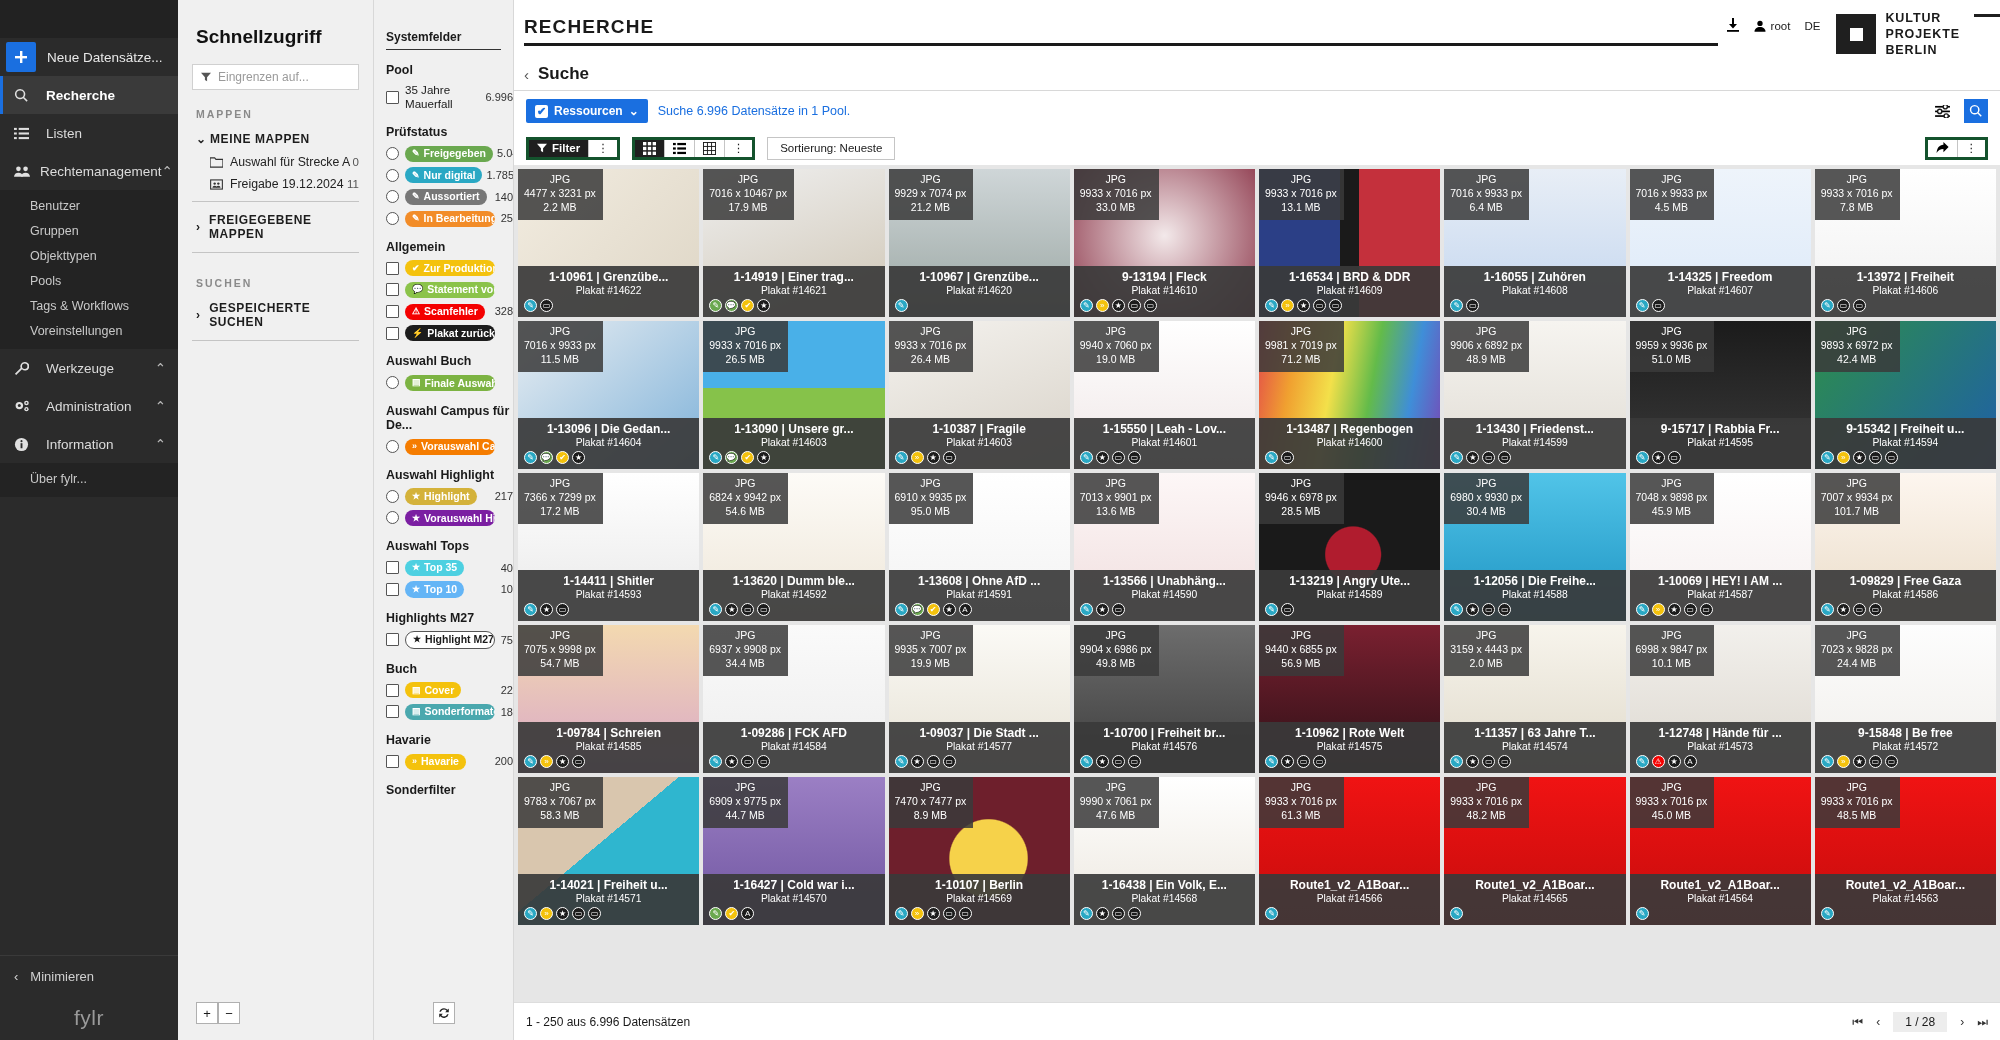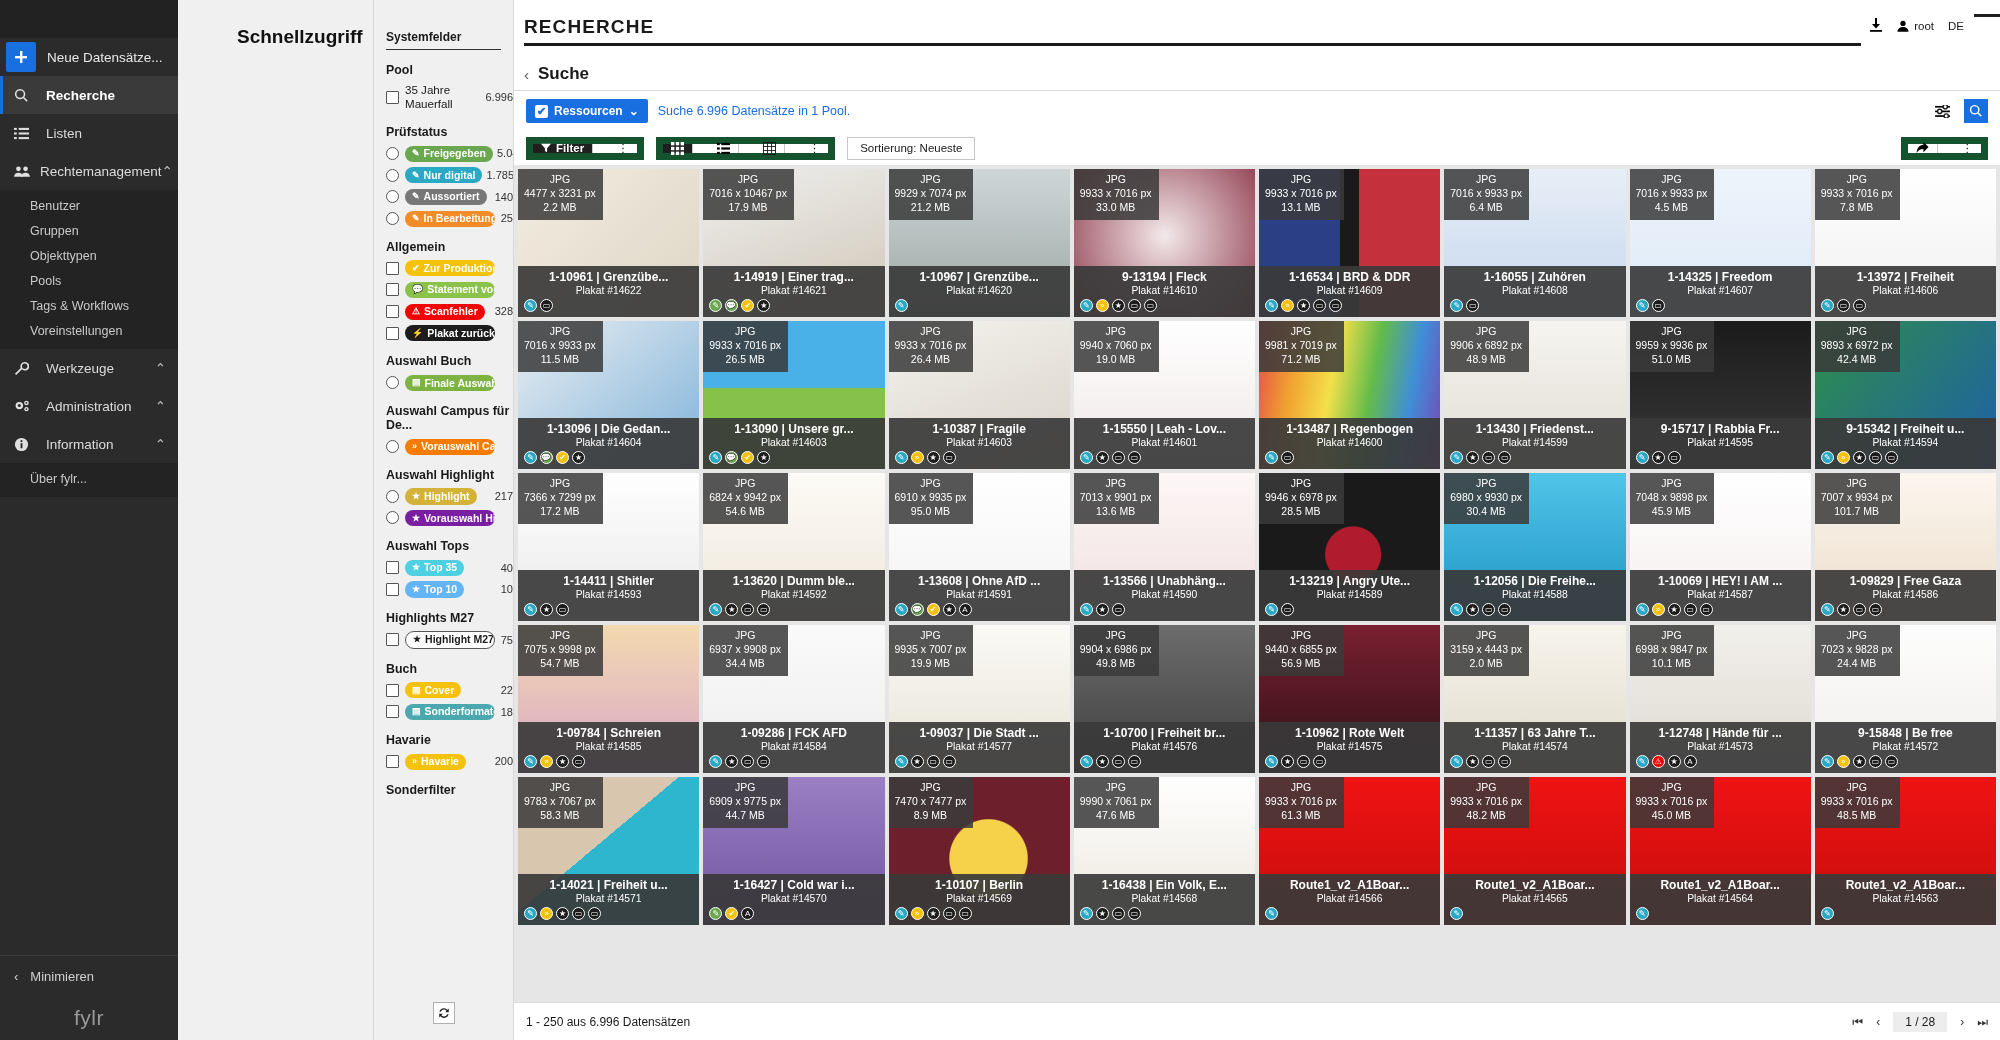--- a/index.html
+++ b/index.html
@@ -33,21 +33,21 @@
   .nav-sub .s { height:25px; display:flex; align-items:center; padding-left:30px;
                 font-size:12.5px; color:#c9c9c9; cursor:pointer; }
   .nav-bottom { border-top:1px solid #3a3a3a; }
   .nav-min { display:flex; align-items:center; height:40px; padding-left:14px; font-size:13px; color:#d0d0d0; cursor:pointer;}
   .nav-min .txt { margin-left:12px; }
   .nav-logo { height:44px; display:flex; align-items:center; justify-content:center;
               color:#9a9a9a; font-size:21px; letter-spacing:.5px; }
 
   
   #quick { width:196px; flex:0 0 196px; background:#f0f0f0; border-right:1px solid #d8d8d8;
-           display:flex; flex-direction:row; height:1040px;padding-left:41px; }
+           display:flex; flex-direction:column; height:1040px; }
   .q-title { font-size:19px; font-weight:bold; padding:26px 0 16px 18px; color:#111; }
   .q-filter { margin:0 14px; background:#fff; border:1px solid #d0d0d0; height:26px;
               display:flex; align-items:center; padding:0 8px; font-size:12px; color:#9a9a9a; }
   .q-filter svg { margin-right:7px; }
   .q-sec { font-size:10.5px; letter-spacing:2px; color:#8a8a8a; padding:18px 0 7px 18px; font-weight:bold;}
   .q-grp { display:flex; align-items:center; padding:5px 14px 5px 18px; font-size:12px;
            font-weight:bold; letter-spacing:.6px; cursor:pointer; color:#1d1d1d; }
   .q-grp .car { width:14px; display:inline-block; }
   .q-row { display:flex; align-items:center; padding:4px 14px 4px 32px; font-size:12.3px; cursor:pointer; color:#222;}
   .q-row .nm { flex:1; margin-left:7px; }
@@ -102,21 +102,21 @@
           gap:6px; padding:0 9px; font-size:12px; font-weight:bold; border-radius:2px; cursor:pointer;}
   .rsrc .cb { width:13px; height:13px; background:#fff; color:#1a6fe0; display:flex;
               align-items:center; justify-content:center; font-size:11px; border-radius:2px;}
   .srch .info { color:#1a6fe0; font-size:12.5px; }
   .srch .sp { flex:1; }
   .ico-btn { width:24px; height:24px; display:flex; align-items:center; justify-content:center; cursor:pointer;}
   .ico-btn.blue { background:#1a6fe0; }
   .ico-btn.blue svg { fill:#fff; }
 
   .tools { display:flex; align-items:center; height:34px; padding:0 12px; gap:12px; flex:0 0 34px;}
-  .grpbtn { display:flex; border:7px solid #14532d; height:23px;gap:16px; }
+  .grpbtn { display:flex; border:3px solid #14532d; height:23px; }
   .grpbtn .b { display:flex; align-items:center; justify-content:center; padding:0 8px;
                background:#fff; border-right:1px solid #c5c5c5; cursor:pointer; font-size:11.5px;}
   .grpbtn .b:last-child { border-right:none; }
   .grpbtn .b.dark { background:#1f1f1f; color:#fff; font-weight:bold; gap:5px; }
   .grpbtn .b.dark svg { fill:#fff; }
   .sortbtn { border:1px solid #c5c5c5; height:23px; display:flex; align-items:center;
              padding:0 12px; font-size:11.5px; background:#fff; cursor:pointer;}
   .tools .sp { flex:1; }
 
   .gridwrap { flex:1; background:#e6e6e6; overflow:hidden; padding:4px 0 0 4px; position:relative;}
@@ -494,20 +494,30 @@
       </span>
       <span class="u">
         <svg width="12" height="12" viewBox="0 0 14 14">
             <circle cx="7" cy="4" r="3.1"></circle>
             <path d="M0.6 13.6c0-3.4 2.8-5.4 6.4-5.4s6.4 2 6.4 5.4z"></path>
           </svg>
         <span>root</span>
       </span>
       <span>DE</span>
     </div>
+    <div class="brand">
+      <span class="mark">
+          <i></i>
+        </span>
+      <span class="bt">
+        <div>KULTUR</div>
+        <div>PROJEKTE</div>
+        <div>BERLIN</div>
+      </span>
+    </div>
     <div class="hamburger">
         <span></span>
       </div>
   </div>
 
   <div class="sub">
     <span class="bk">‹</span>
     <span class="st">Suche</span>
   </div>
 

